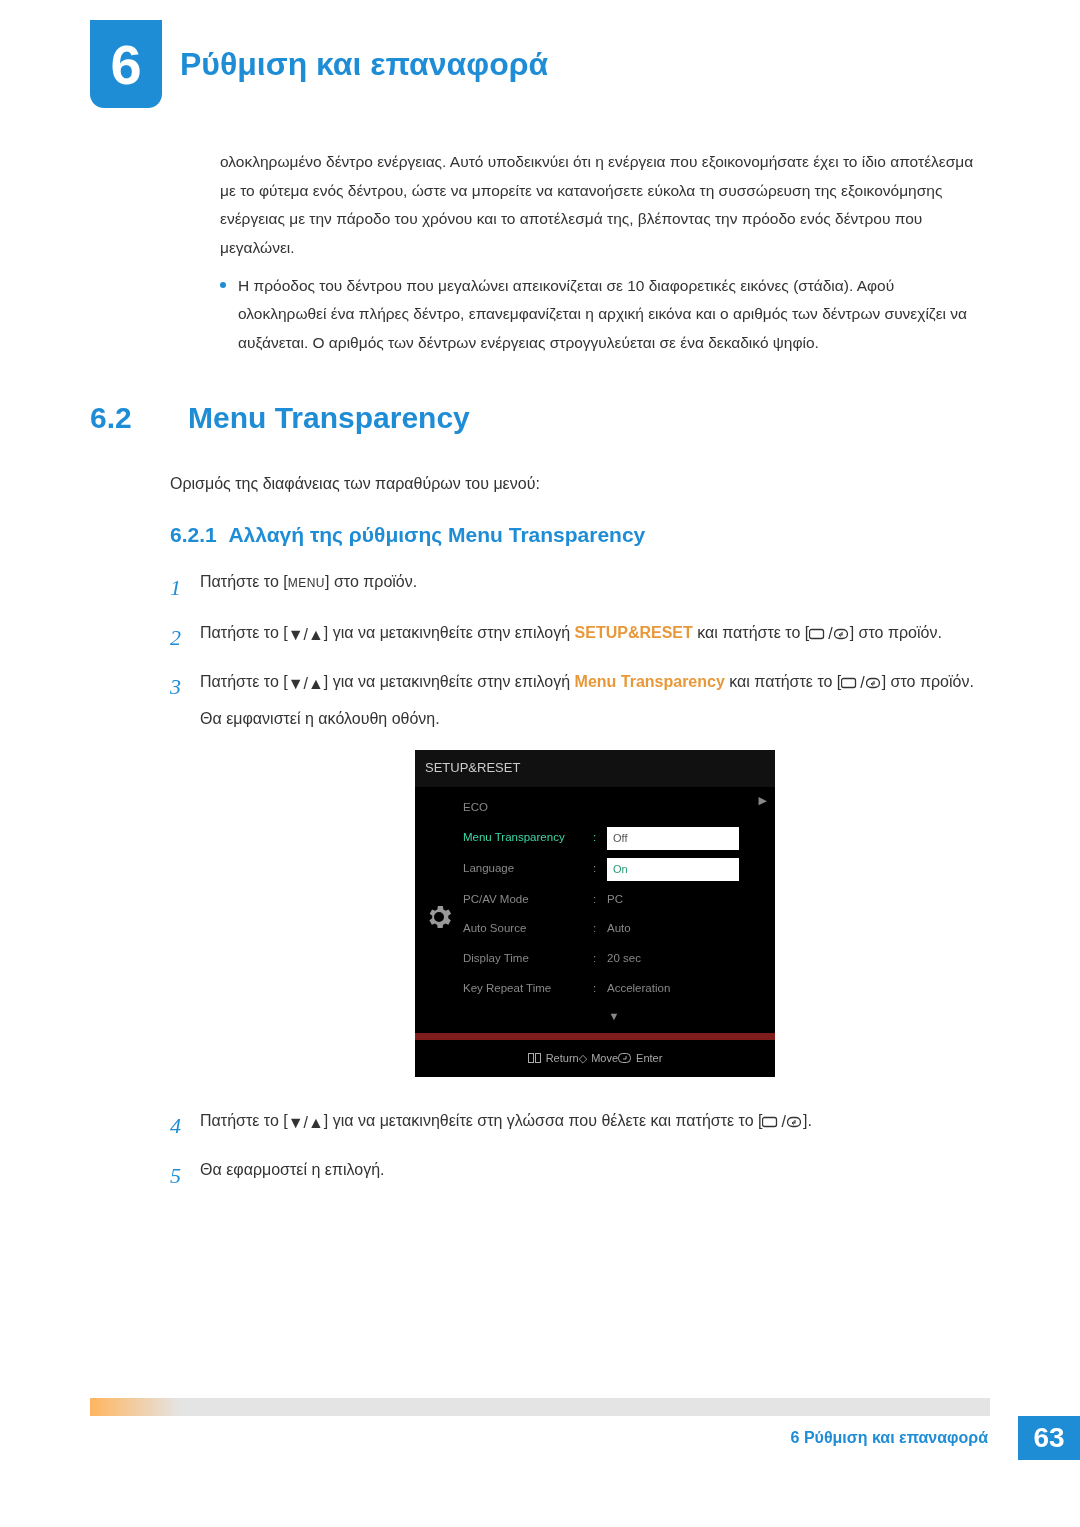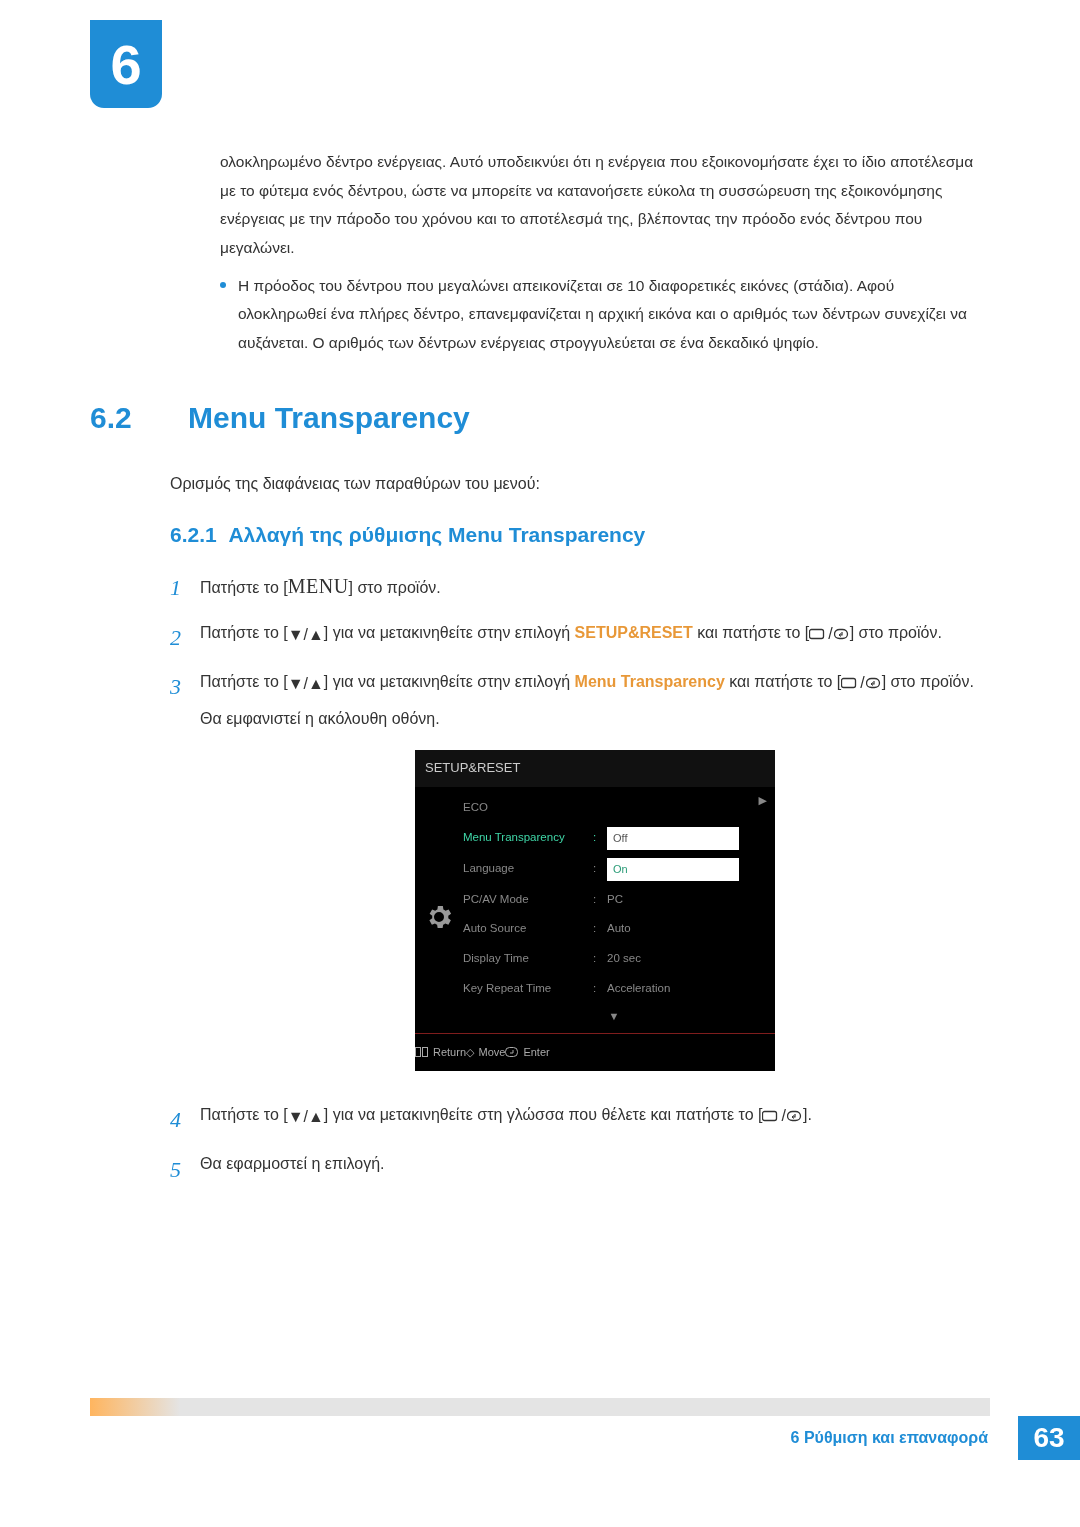--- a/index.html
+++ b/index.html
@@ -99,22 +99,22 @@
     font-family: "Times New Roman", serif;
   }
   .step-body {
     flex: 1;
   }
   .bold-orange {
     color: #e89838;
     font-weight: bold;
   }
   .btn-label {
-    font-family: Liberation Serif, serif;
-    font-size: 20px;
+    font-family: Liberation Sans, sans-serif;
+    font-size: 12px;
     letter-spacing: 0.5px;
   }
   .icon-inline {
     display: inline-flex;
     align-items: center;
     gap: 1px;
     position: relative;
     top: 2px;
   }
   .osd {
@@ -166,22 +166,22 @@
   .osd-val-box {
     background: #ffffff;
     color: #111;
     display: inline-block;
     width: 120px;
     padding: 1px 6px;
     font-size: 11px;
   }
   .osd-footer {
     display: flex;
-    justify-content: flex-start;
-    border-top: 1px solid #7f1d1d;
+    justify-content: center;
+    border-top: 7px solid #7f1d1d;
     padding-top: 8px;
     margin-top: 6px;
     font-size: 11px;
     color: #aaa;
   }
   .osd-footer span { display: inline-flex; align-items: center; gap: 4px; }
   .osd-arrow-right {
     position: absolute;
     right: 8px;
     top: 40px;
@@ -234,20 +234,21 @@
     align-items: center;
     justify-content: center;
   }
 </style>
 </head>
 <body>
 
 <div class="page">
   <div class="header">
     <div class="chapter-badge">6</div>
+    <div class="chapter-title">Ρύθμιση και επαναφορά</div>
   </div>
 
   <div class="content">
     <div style="margin-bottom:9px;">ολοκληρωμένο δέντρο ενέργειας. Αυτό υποδεικνύει ότι η ενέργεια που εξοικονομήσατε έχει το ίδιο αποτέλεσμα με το φύτεμα ενός δέντρου, ώστε να μπορείτε να κατανοήσετε εύκολα τη συσσώρευση της εξοικονόμησης ενέργειας με την πάροδο του χρόνου και το αποτέλεσμά της, βλέποντας την πρόοδο ενός δέντρου που μεγαλώνει.</div>
     <div class="bullet">
       <div class="bullet-dot"></div>
       <div>Η πρόοδος του δέντρου που μεγαλώνει απεικονίζεται σε 10 διαφορετικές εικόνες (στάδια). Αφού ολοκληρωθεί ένα πλήρες δέντρο, επανεμφανίζεται η αρχική εικόνα και ο αριθμός των δέντρων συνεχίζει να αυξάνεται. Ο αριθμός των δέντρων ενέργειας στρογγυλεύεται σε ένα δεκαδικό ψηφίο.</div>
     </div>
   </div>
 

